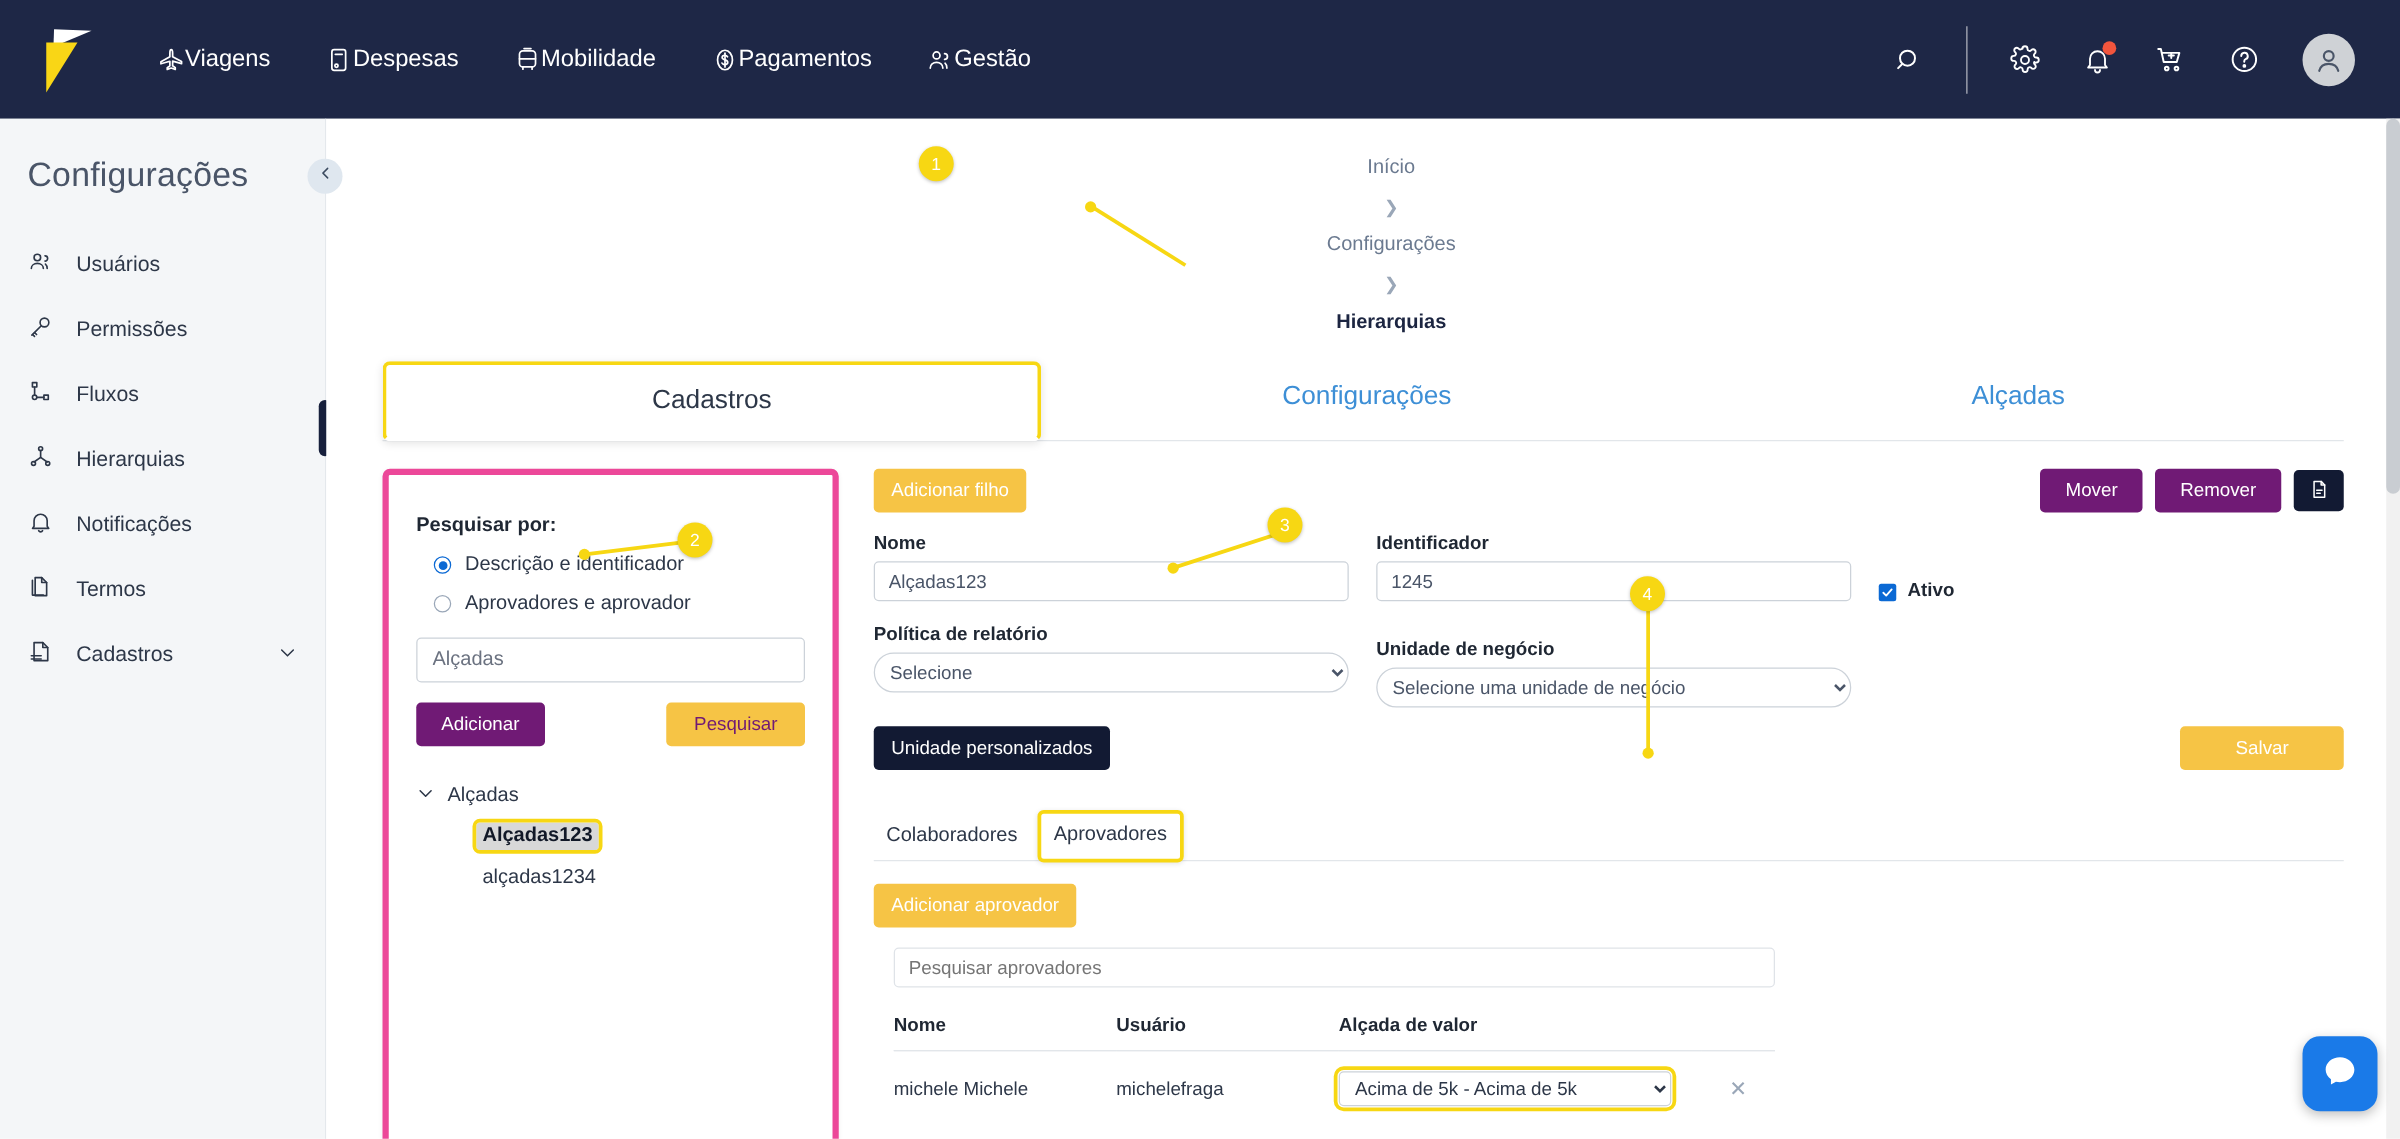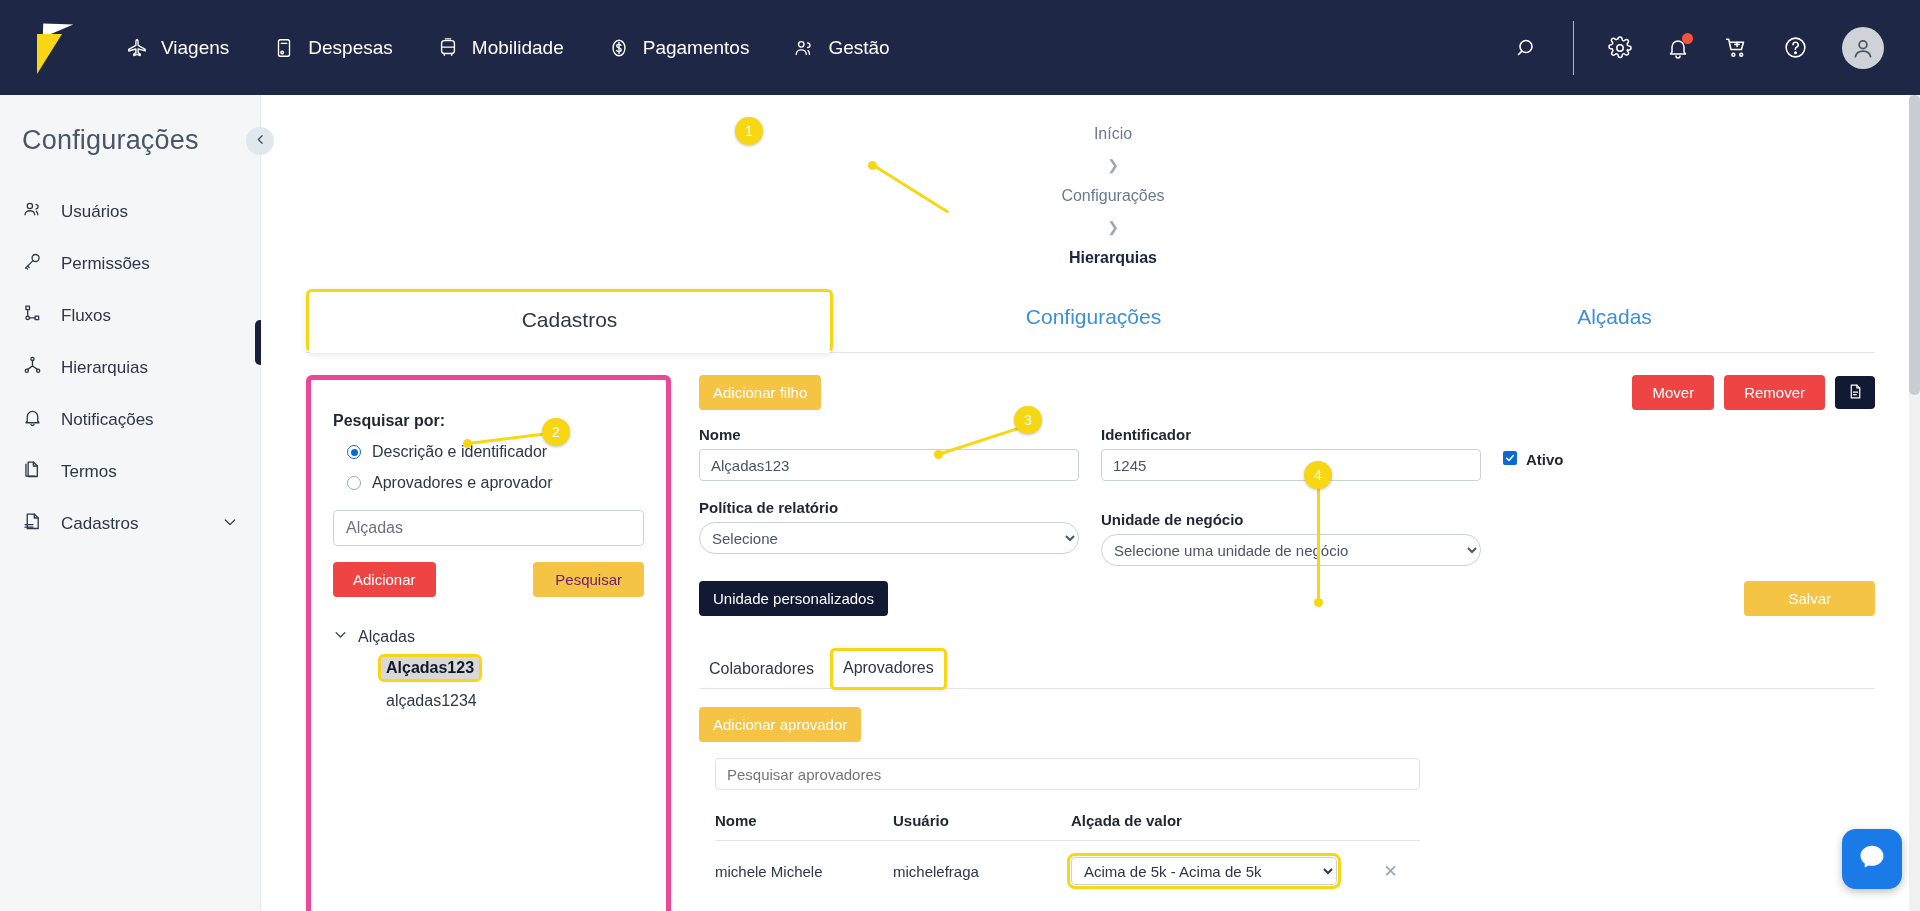--- a/index.html
+++ b/index.html
@@ -27,21 +27,21 @@
     transform: rotate(2deg);
   }
   .logo .wing-yellow {
     position:absolute; top:12px; left:2px;
     width: 0; height: 0;
     border-left: 25px solid #f9d616;
     border-bottom: 40px solid transparent;
   }
   .navitems { display: flex; align-items: center; gap: 36px; margin-left: 12px; }
   .navitem {
-    display:flex; align-items:center; gap: 13px;
+    display:flex; align-items:center; gap: 0;
     color:#ffffff; font-size: 19px; cursor: pointer;
     padding: 6px 4px;
   }
   .navitem svg { display:block; }
   .nav-right {
     margin-left: auto; display:flex; align-items:center; gap: 34px;
     padding-right: 36px;
   }
   .nav-divider { width:1px; height:54px; background:#ffffff; opacity:.65; }
   .nav-ico { cursor:pointer; position:relative; display:flex; align-items:center; }
@@ -133,21 +133,21 @@
   .radio-lbl { font-size:16px; color:#2d3748; }
   .txtinput {
     width:100%; height:36px; margin-top:18px;
     border:1px solid #ccd2d9; border-radius:4px;
     padding: 0 12px; font-size:16px; color:#4a5568;
     font-family:"Liberation Sans", sans-serif; background:#fff;
   }
   .txtinput::placeholder { color:#6b7280; }
   .btn-row { display:flex; align-items:center; margin-top:16px; }
   .btn-dark {
-    background:#ef4444; color:#fff; border:none; border-radius:4px;
+    background:#701a75; color:#fff; border:none; border-radius:4px;
     padding: 9px 20px; font-size:15px; cursor:pointer;
     font-family:"Liberation Sans", sans-serif;
   }
   .btn-yellow {
     background:#f6c445; color:#701a75; border:none; border-radius:4px;
     padding: 9px 22px; font-size:15px; cursor:pointer; margin-left:auto;
     font-family:"Liberation Sans", sans-serif;
   }
   .tree { margin-top: 30px; }
   .tree-root { display:flex; align-items:center; gap:10px; font-size:16px; color:#2d3748; cursor:pointer; }
@@ -180,21 +180,21 @@
   .fld-input {
     width:100%; height:32px; border:1px solid #ccd2d9; border-radius:4px;
     padding:0 11px; font-size:15px; color:#4a5568; background:#fff;
     font-family:"Liberation Sans", sans-serif;
   }
   .fld-select {
     width:100%; height:32px; border:1px solid #ccd2d9; border-radius:16px;
     padding:0 8px; font-size:15px; color:#4a5568; background:#fff;
     font-family:"Liberation Sans", sans-serif;
   }
-  .chk-row { display:flex; align-items:flex-start; gap:9px; padding-top:25px; }
+  .chk-row { display:flex; align-items:flex-end; gap:9px; padding-top:25px; }
   .chkbox {
     width:14px; height:14px; border-radius:2px; background:#0b69d4;
     display:flex; align-items:center; justify-content:center; flex:none;
   }
   .chk-lbl { font-size:15px; font-weight:700; color:#1f2733; }
   .mid-actions { display:flex; align-items:center; margin-top:15px; }
   .btn-custom {
     background:#121a33; color:#fff; border:none; border-radius:4px;
     padding:9px 14px; font-size:15px; cursor:pointer;
     font-family:"Liberation Sans", sans-serif;

